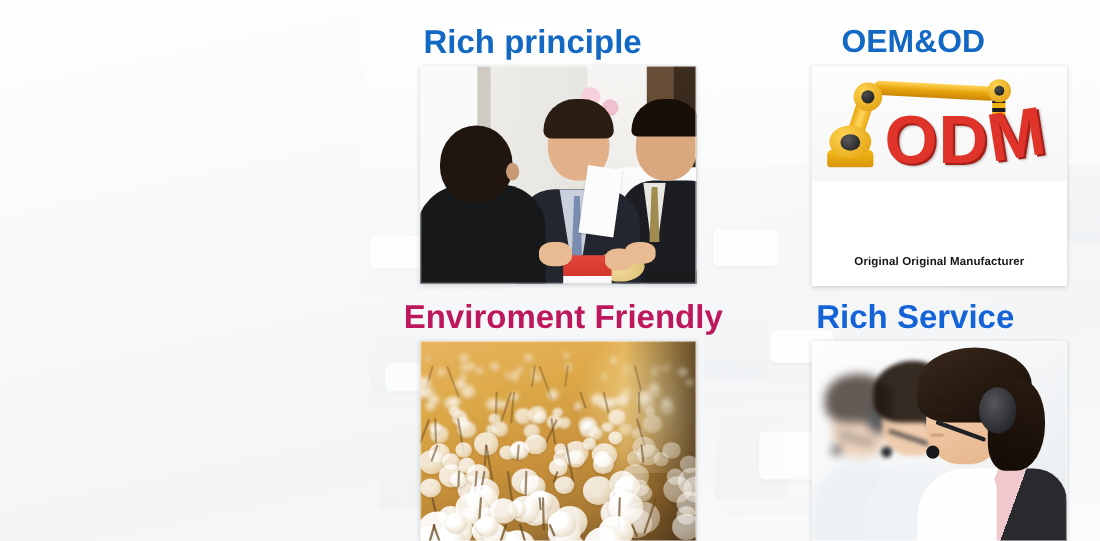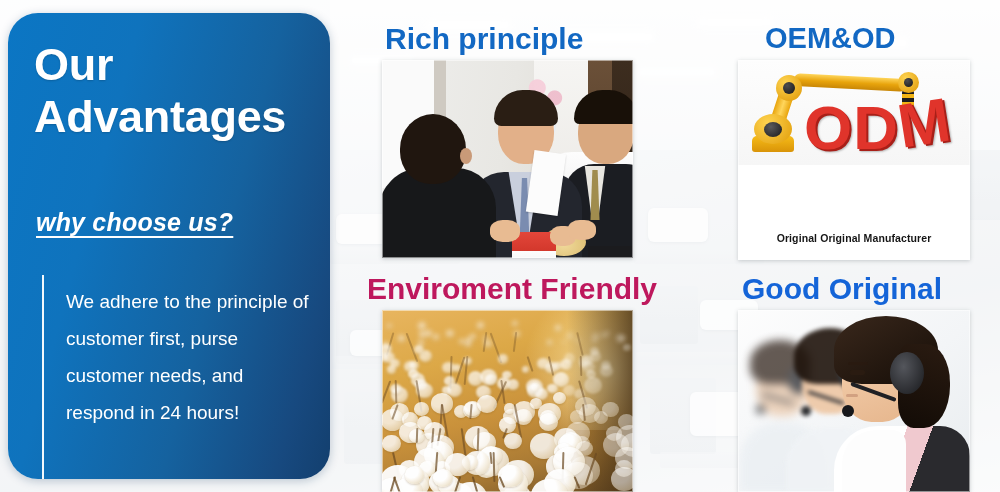--- a/index.html
+++ b/index.html
@@ -226,34 +226,25 @@
     <div class="tbl" style="left:660px;top:452px;width:140px;height:16px;"></div>
 
     <div class="bolt" style="left:336px;top:214px;width:52px;height:30px;"></div>
     <div class="bolt" style="left:648px;top:208px;width:60px;height:34px;"></div>
     <div class="bolt" style="left:690px;top:392px;width:76px;height:44px;"></div>
     <div class="bolt" style="left:350px;top:330px;width:48px;height:26px;"></div>
     <div class="bolt" style="left:700px;top:300px;width:58px;height:30px;"></div>
     <div class="bg-veil"></div>
   </div>
 
-  <div class="panel">
-    <div class="panel-title">
-      <div>Our</div>
-      <div>Advantages</div>
-    </div>
-    <div class="panel-sub">why choose us?</div>
-    <div class="rule"></div>
-    <div class="panel-body">We adhere to the principle of customer first, purse customer needs, and respond in 24 hours!</div>
-  </div>
 
   <div class="head h-rich">Rich principle</div>
   <div class="head h-oem">OEM&amp;OD</div>
   <div class="head h-env">Enviroment Friendly</div>
-  <div class="head h-serv">Good Original</div>
+  <div class="head h-serv">Rich Service</div>
 
   <div class="photo" id="p-meet">
     <div class="meet-wall"></div>
     <div class="meet-panelL"></div>
     <div class="meet-panelD"></div>
     <div class="meet-door"></div>
     <div class="meet-wood"></div>
     <div class="meet-wood2"></div>
     <div class="meet-flower"></div>
     <div class="meet-vase"></div>

